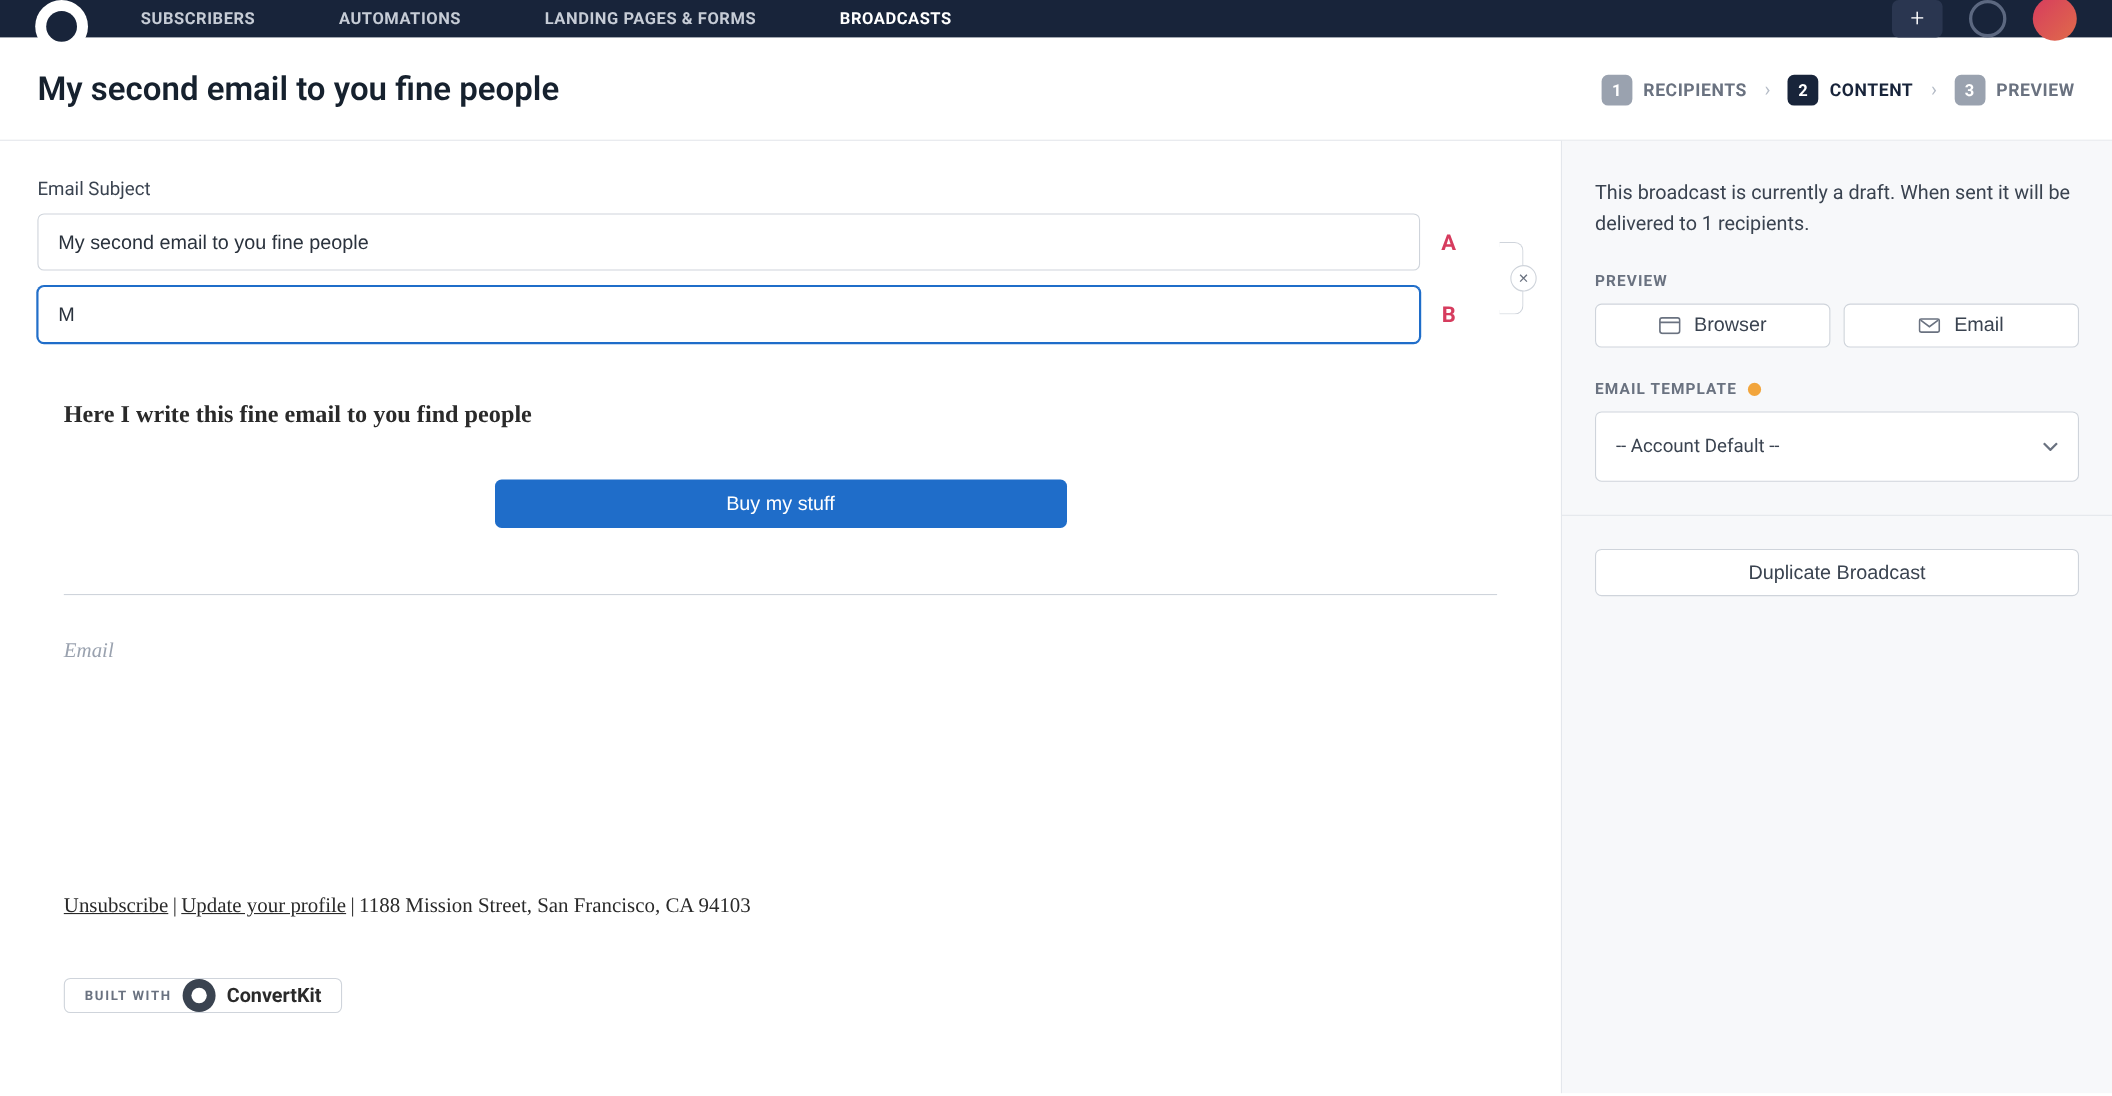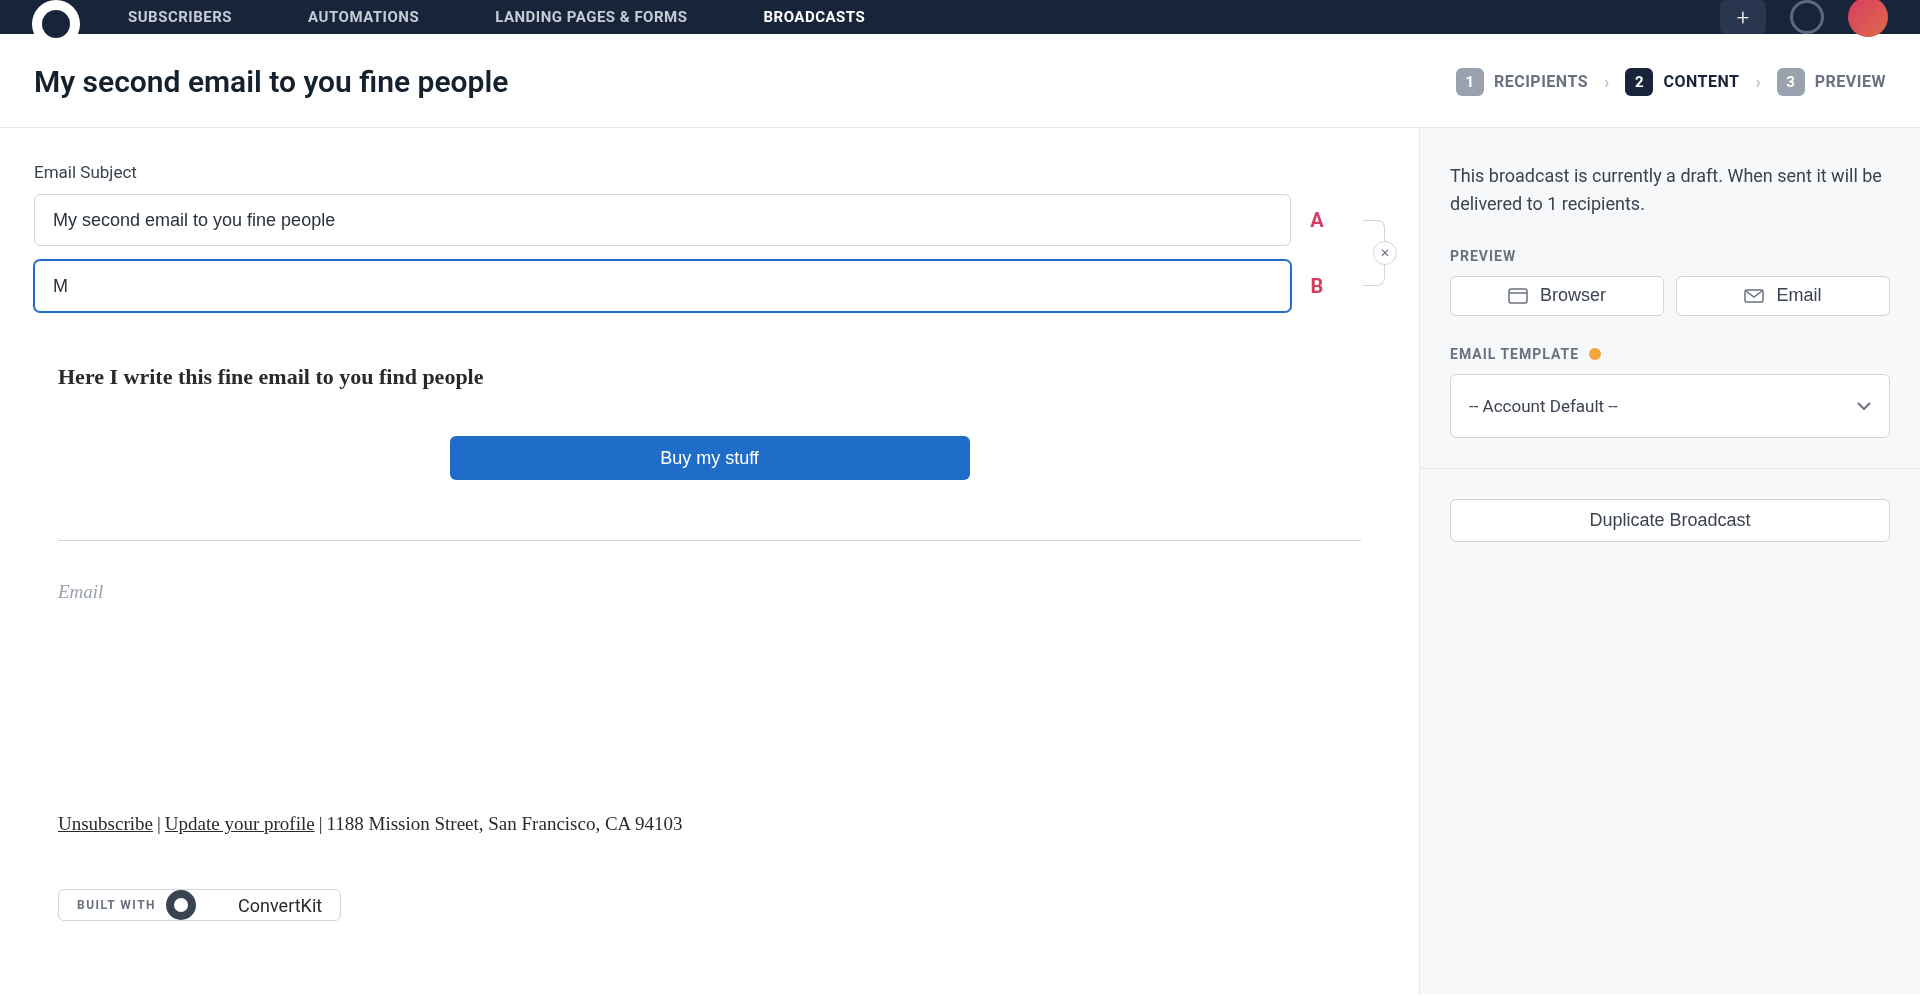--- a/index.html
+++ b/index.html
@@ -51,21 +51,21 @@
 .bodytext { font-family: Georgia, "Times New Roman", serif; font-size: 22px; color: #2a2a2a; font-weight: bold; }
 .ctabtn { display: block; width: 520px; margin: 46px auto 0; background: #1f6dc9; color: #fff; border: none; border-radius: 6px; height: 44px; font-size: 18px; cursor: pointer; }
 .hr { border: none; border-top: 1px solid #cfd4db; margin: 60px 0 40px; }
 .sig { font-family: Georgia, serif; font-style: italic; color: #9aa2af; font-size: 19px; }
 .footer { margin-top: 210px; font-family: Georgia, serif; font-size: 19px; color: #2a2a2a; }
 .footer a { color: #2a2a2a; }
 .sep { margin: 0 4px; }
 .builtwith { margin-top: 54px; display: inline-flex; align-items: center; gap: 10px; border: 1px solid #cfd4db; border-radius: 6px; padding: 0 18px; font-size: 12px; letter-spacing: 1.5px; color: #6a7280; font-weight: 700; }
 .builtwith .cklogo { width: 30px; height: 30px; border-radius: 50%; background: #3a4350; position: relative; }
 .builtwith .cklogo:after { content: ""; position: absolute; inset: 8px; border-radius: 50%; background: #fff; }
-.builtwith .brand { font-size: 18px; letter-spacing: 0; color: #2a2a2a; font-weight: 400; margin-left: 32px; }
+.builtwith .brand { font-size: 18px; letter-spacing: 0; color: #2a2a2a; font-weight: 700; }
 
 
 .sidebar p.note { font-size: 18px; color: #3a4350; line-height: 1.55; margin-bottom: 30px; }
 .side-label { font-size: 14px; font-weight: 700; letter-spacing: 1px; color: #6a7280; margin-bottom: 12px; display: flex; align-items: center; gap: 10px; }
 .dot { width: 12px; height: 12px; border-radius: 50%; background: #f2a53c; display: inline-block; }
 .btnrow { display: flex; gap: 12px; margin-bottom: 30px; }
 .sidebtn { flex: 1; height: 40px; border: 1px solid #cfd4db; background: #fff; border-radius: 6px; font-size: 18px; color: #3a4350; display: flex; align-items: center; justify-content: center; gap: 12px; cursor: pointer; }
 .sel { width: 100%; height: 64px; border: 1px solid #cfd4db; background: #fff; border-radius: 6px; padding: 0 18px; font-size: 17px; color: #3a4350; display: flex; align-items: center; justify-content: space-between; cursor: pointer; margin-bottom: 30px; }
 .fullbtn { width: 100%; height: 43px; border: 1px solid #cfd4db; background: #fff; border-radius: 6px; font-size: 18px; color: #3a4350; cursor: pointer; }
 .sidebar-divider { border-top: 1px solid #e4e7ec; margin: 0 -30px 30px; }

